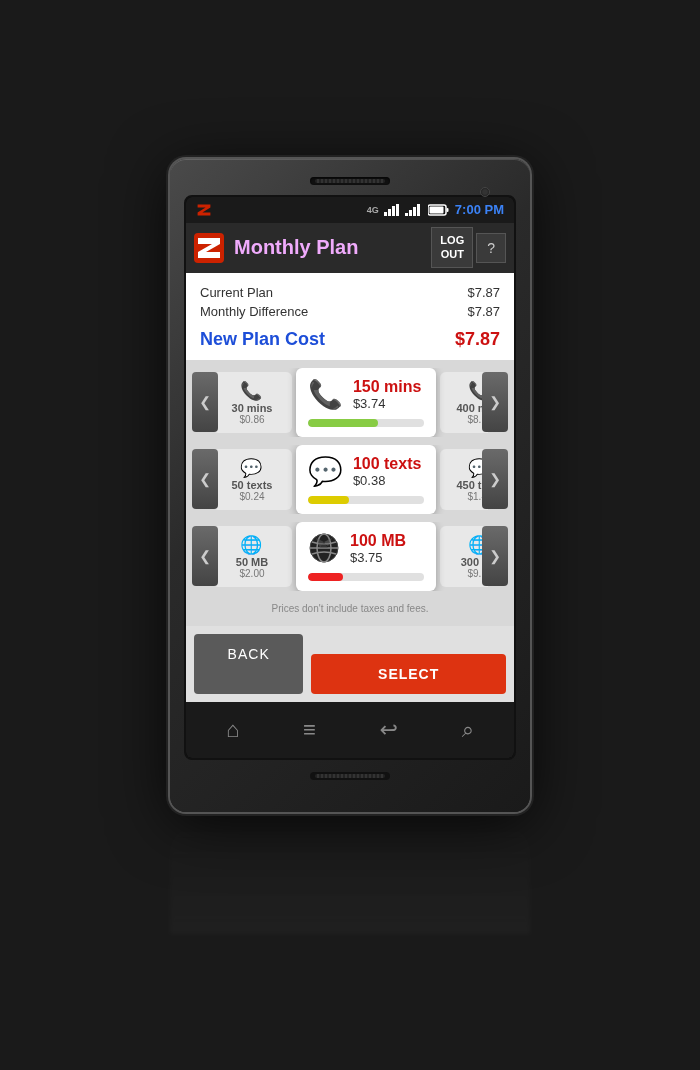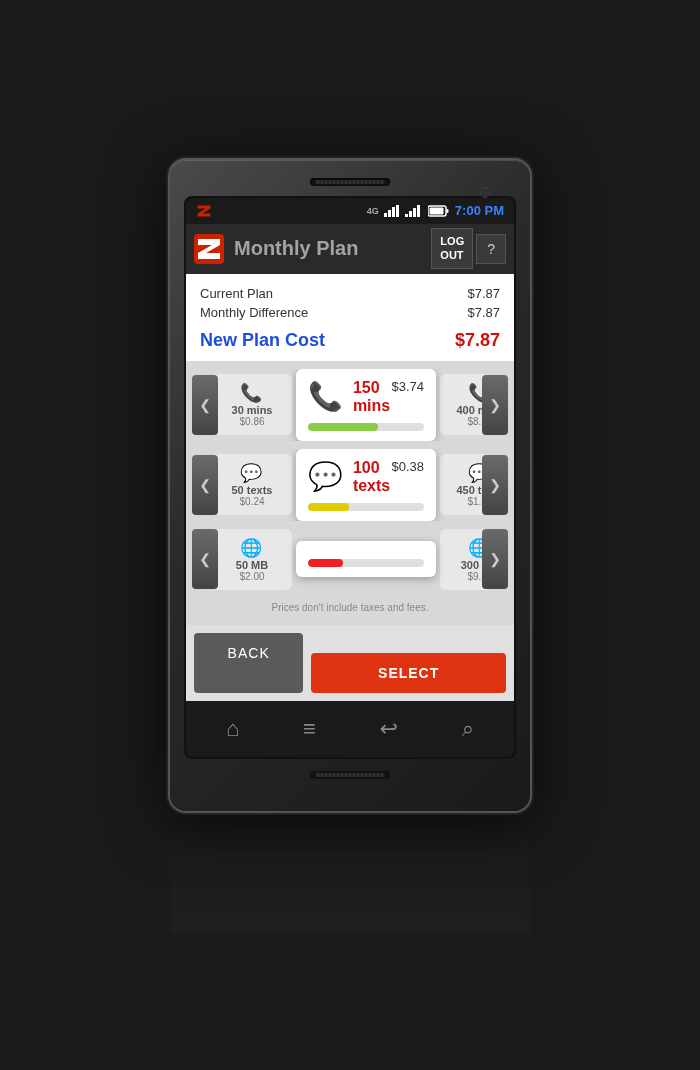--- a/index.html
+++ b/index.html
@@ -107,33 +107,33 @@
       align-items: center;
       padding: 0 8px;
       height: 50px;
     }
     .header-logo {
       width: 30px;
       height: 30px;
       margin-right: 10px;
     }
     .header-title {
-      color: #a3a3a3;
+      color: #f0abfc;
       font-size: 20px;
       font-weight: bold;
       flex: 1;
     }
     .header-logout {
       background: #3a3a3a;
       color: #fff;
       font-size: 11px;
       font-weight: bold;
       border: 1px solid #555;
       padding: 6px 8px;
-      text-align: left;
+      text-align: center;
       cursor: pointer;
       line-height: 1.2;
     }
     .header-help {
       background: #3a3a3a;
       color: #ccc;
       font-size: 14px;
       border: 1px solid #555;
       padding: 6px 10px;
       margin-left: 3px;
@@ -245,20 +245,21 @@
       width: 100%;
     }
 
     .card-icon {
       font-size: 28px;
       color: #222;
     }
 
     .card-text {
       display: flex;
+      flex-direction: column;
     }
     .card-title {
       color: #cc1111;
       font-size: 16px;
       font-weight: bold;
     }
     .card-price {
       color: #333;
       font-size: 13px;
     }
@@ -517,20 +518,38 @@
 
         <div class="carousel-row">
           <div class="carousel-arrow left">❮</div>
           <div class="carousel-track">
             <div class="carousel-card side" style="display:flex;flex-direction:column;align-items:center;padding:8px 6px;">
               <span style="font-size:18px;color:#bbb;">🌐</span>
               <span class="side-card-title">50 MB</span>
               <span class="side-card-price">$2.00</span>
             </div>
             <div class="carousel-card active" style="flex:1;margin:0 4px;">
+              <div class="card-inner">
+
+                <svg width="32" height="32" viewBox="0 0 32 32">
+                  <circle cx="16" cy="16" r="14" fill="#222" stroke="#444" stroke-width="1"></circle>
+                  <ellipse cx="16" cy="16" rx="7" ry="14" fill="none" stroke="#888" stroke-width="1.5"></ellipse>
+                  <line x1="2" y1="16" x2="30" y2="16" stroke="#888" stroke-width="1.5"></line>
+                  <path d="M4,10 Q16,14 28,10" fill="none" stroke="#888" stroke-width="1.5"></path>
+                  <path d="M4,22 Q16,18 28,22" fill="none" stroke="#888" stroke-width="1.5"></path>
+
+                  <path d="M8,6 L16,10 L12,16 Z" fill="#555" opacity="0.6"></path>
+                  <path d="M16,10 L24,6 L20,14 Z" fill="#666" opacity="0.6"></path>
+                  <path d="M12,16 L16,10 L20,16 Z" fill="#444" opacity="0.5"></path>
+                </svg>
+                <div class="card-text">
+                  <span class="card-title">100 MB</span>
+                  <span class="card-price">$3.75</span>
+                </div>
+              </div>
               <div class="card-bar-container">
                 <div class="card-bar" style="background:#ee2222;width:30%;"></div>
               </div>
             </div>
             <div class="carousel-card side" style="display:flex;flex-direction:column;align-items:center;padding:8px 6px;">
               <span style="font-size:18px;color:#bbb;">🌐</span>
               <span class="side-card-title">300 MB</span>
               <span class="side-card-price">$9.78</span>
             </div>
           </div>

